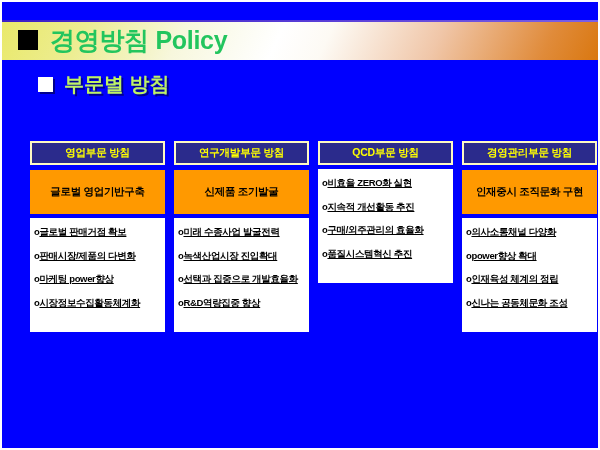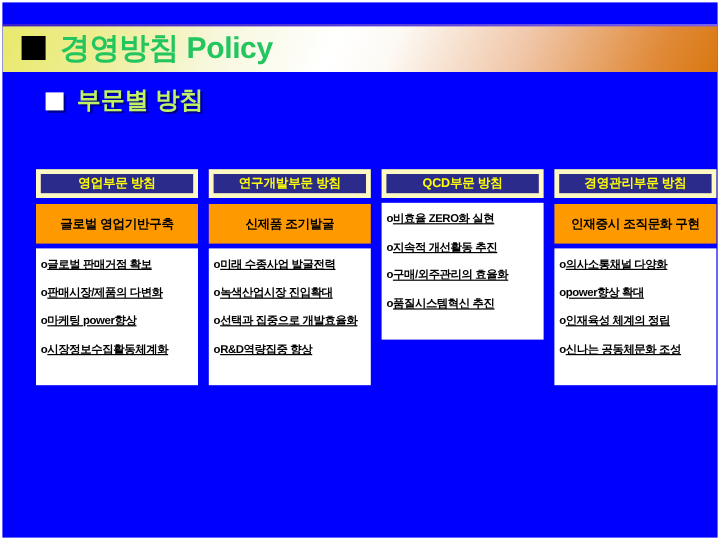--- a/index.html
+++ b/index.html
@@ -115,35 +115,35 @@
   .column {
     width: 135px;
     flex: 0 0 135px;
     display: flex;
     flex-direction: column;
   }
 
   .col-header {
     height: 24px;
     background: #2b2b8c;
-    border: 4px solid #fef9c3;
+    border: 2px solid #fef9c3;
     box-sizing: border-box;
     display: flex;
     align-items: center;
     justify-content: center;
     color: #ffff00;
     font-size: 10.5px;
     font-weight: bold;
     white-space: nowrap;
     letter-spacing: -0.2px;
   }
 
   .col-subhead {
     margin-top: 5px;
-    height: 33px;
+    height: 44px;
     background: #ff9900;
     display: flex;
     align-items: center;
     justify-content: center;
     color: #000000;
     font-size: 10.5px;
     font-weight: bold;
     white-space: nowrap;
     letter-spacing: -0.3px;
   }

